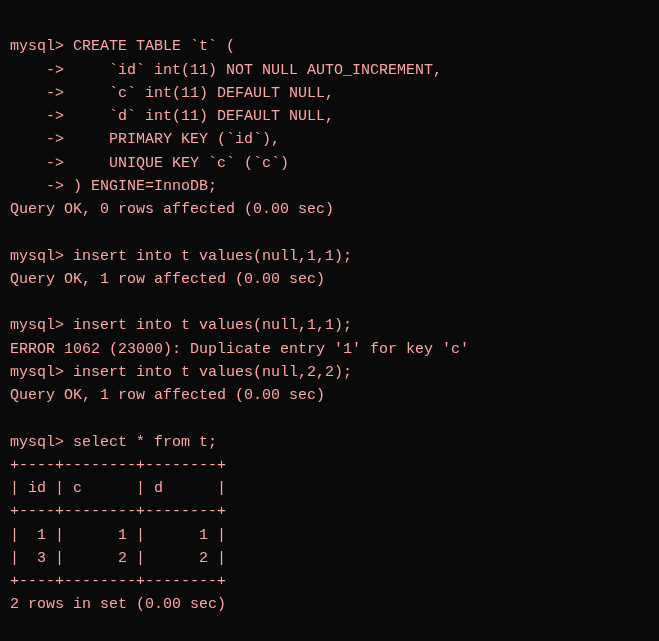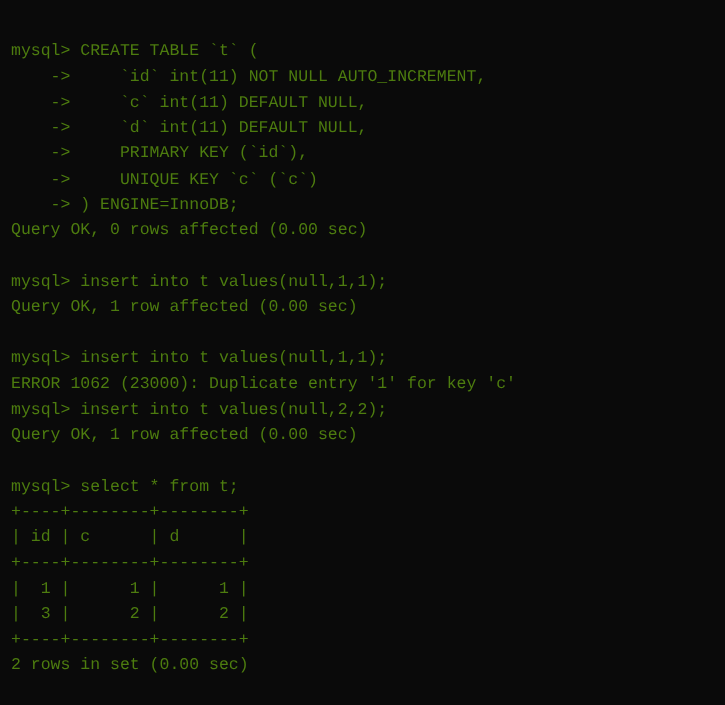--- a/index.html
+++ b/index.html
@@ -15,21 +15,21 @@
       overflow: hidden;
       font-family: 'Courier New', Courier, monospace;
       font-size: 15px;
       line-height: 1.55;
       color: #00ffcc;
       padding: 12px 10px;
     }
 
     .terminal {
       white-space: pre;
-      color: #4d7c0f;
+      color: #fca5a5;
     }
 
     .line {
       display: block;
     }
   </style>
 </head>
 <body>
 
 <div class="terminal">

